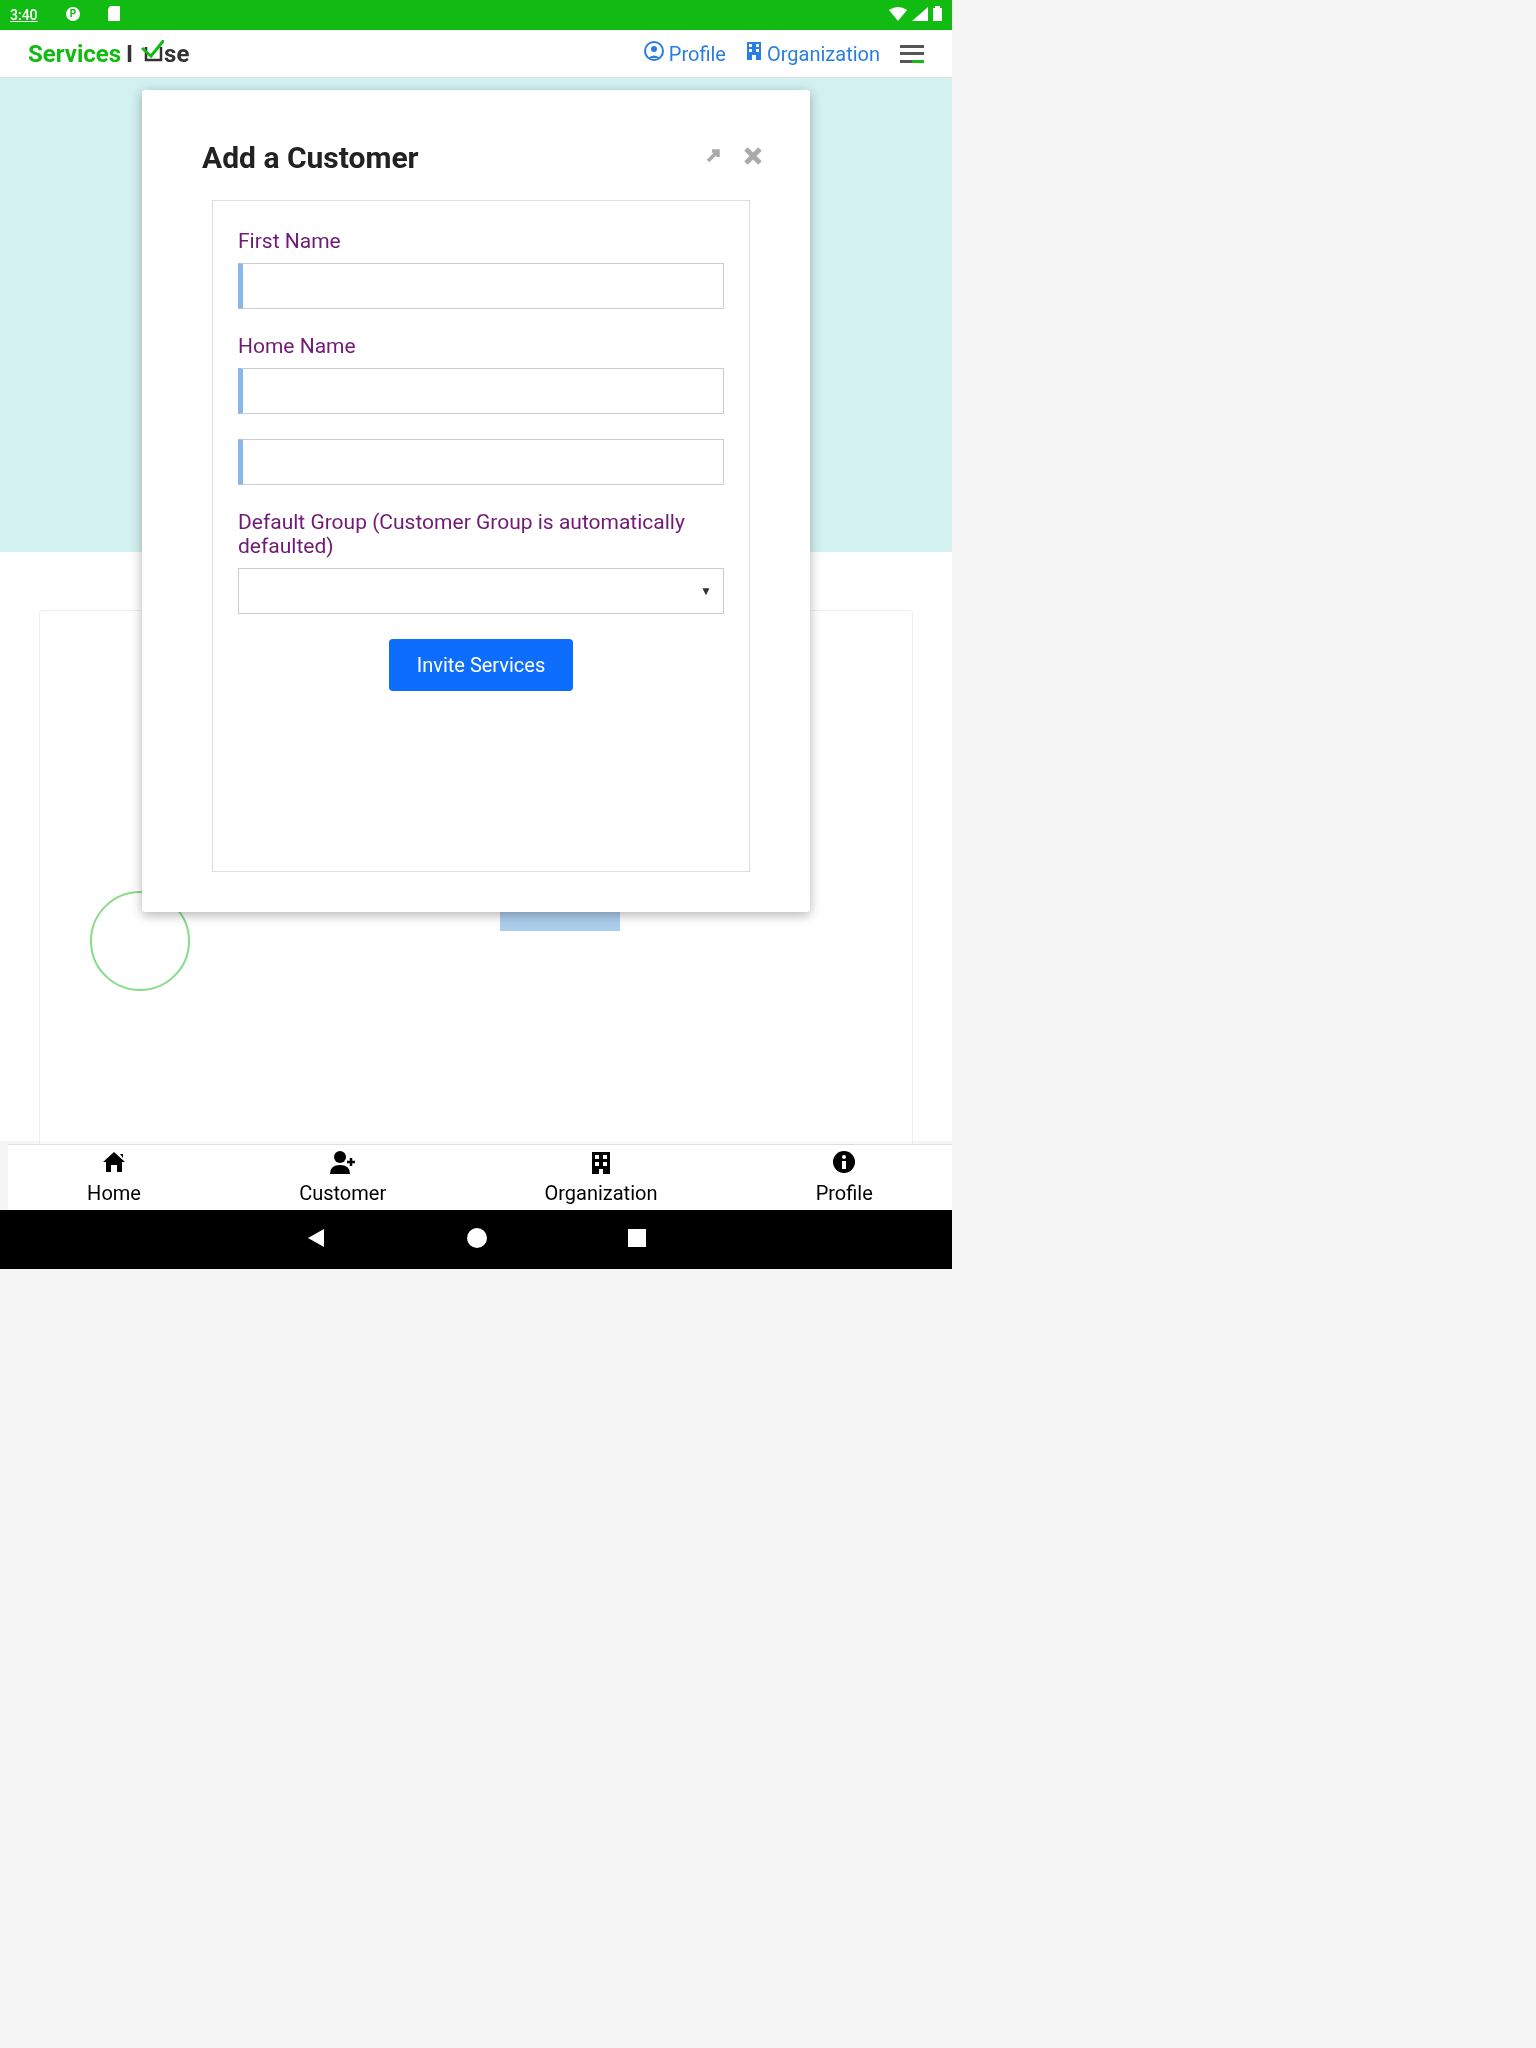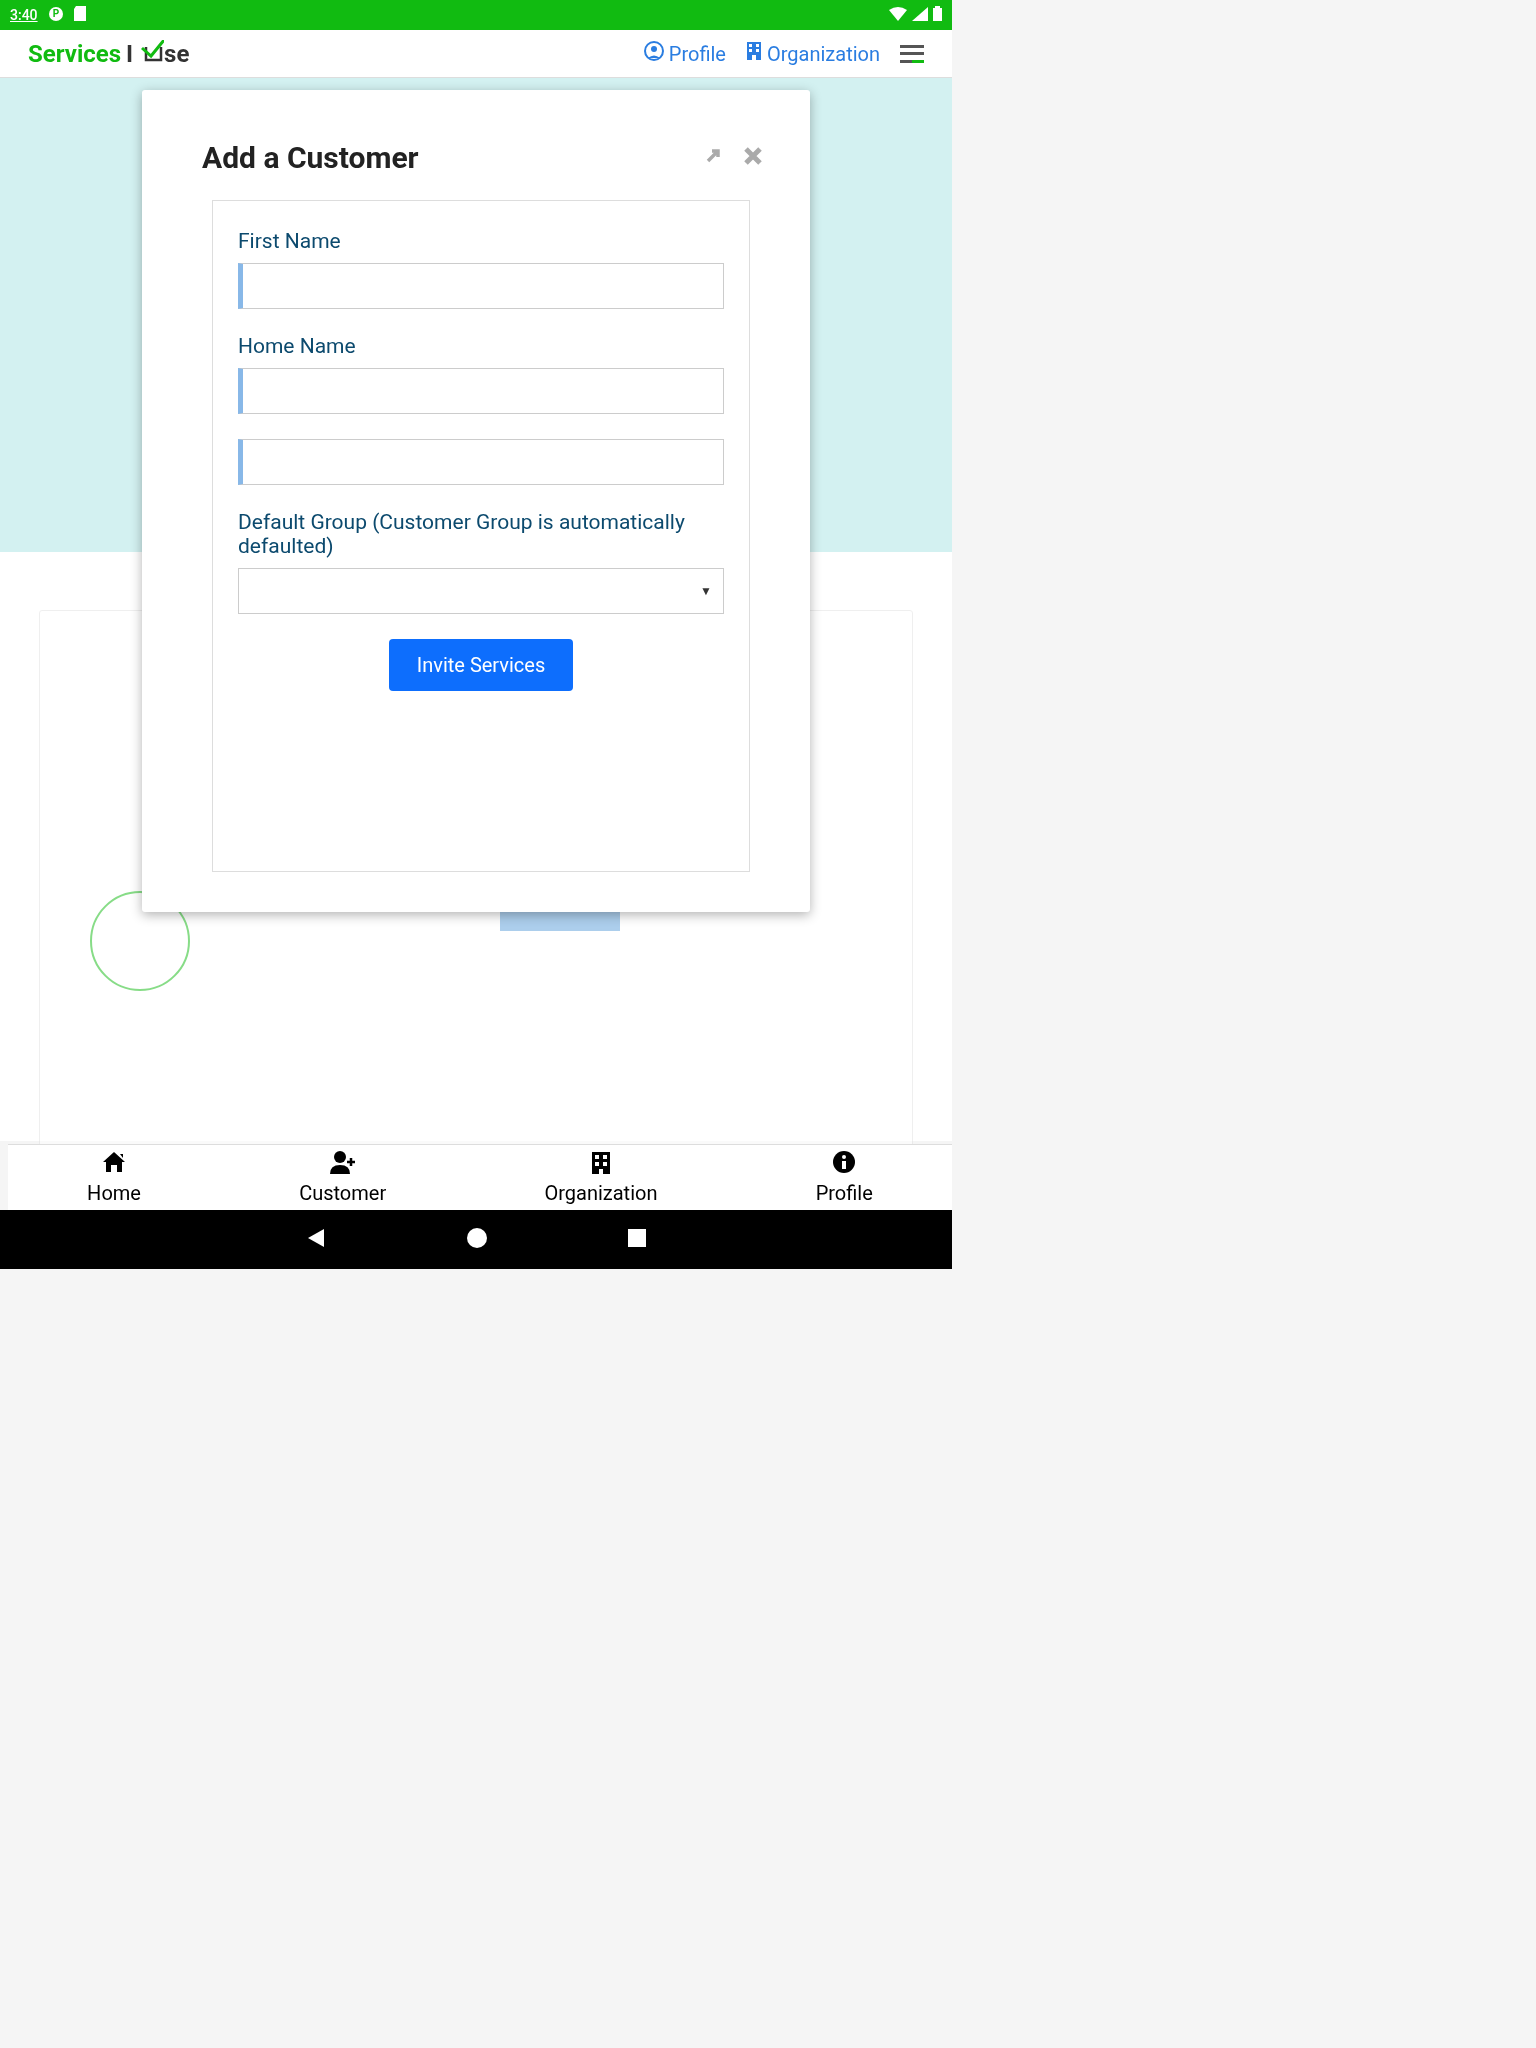--- a/index.html
+++ b/index.html
@@ -22,21 +22,21 @@
       justify-content: space-between;
       align-items: center;
       padding: 0 10px;
       color: white;
       font-size: 14px;
       font-weight: 500;
     }
     .status-left {
       display: flex;
       align-items: center;
-      gap: 10px;
+      gap: 27px;
       text-decoration: underline;
     }
     .status-right {
       display: flex;
       align-items: center;
       gap: 5px;
     }
     .app-header {
       background: white;
       height: 48px;
@@ -210,21 +210,21 @@
     .form-container {
       margin: 0 60px 20px 70px;
       border: 1px solid #ddd;
       padding: 28px 25px 180px 25px;
     }
     .form-group {
       margin-bottom: 25px;
     }
     .form-label {
       font-size: 21px;
-      color: #0c4a6e;
+      color: #701a75;
       margin-bottom: 10px;
       display: block;
     }
     .form-input {
       width: 100%;
       height: 46px;
       border: 1px solid #ccc;
       border-left: 5px solid #88b8e8;
       padding: 0 10px;
       font-size: 16px;

